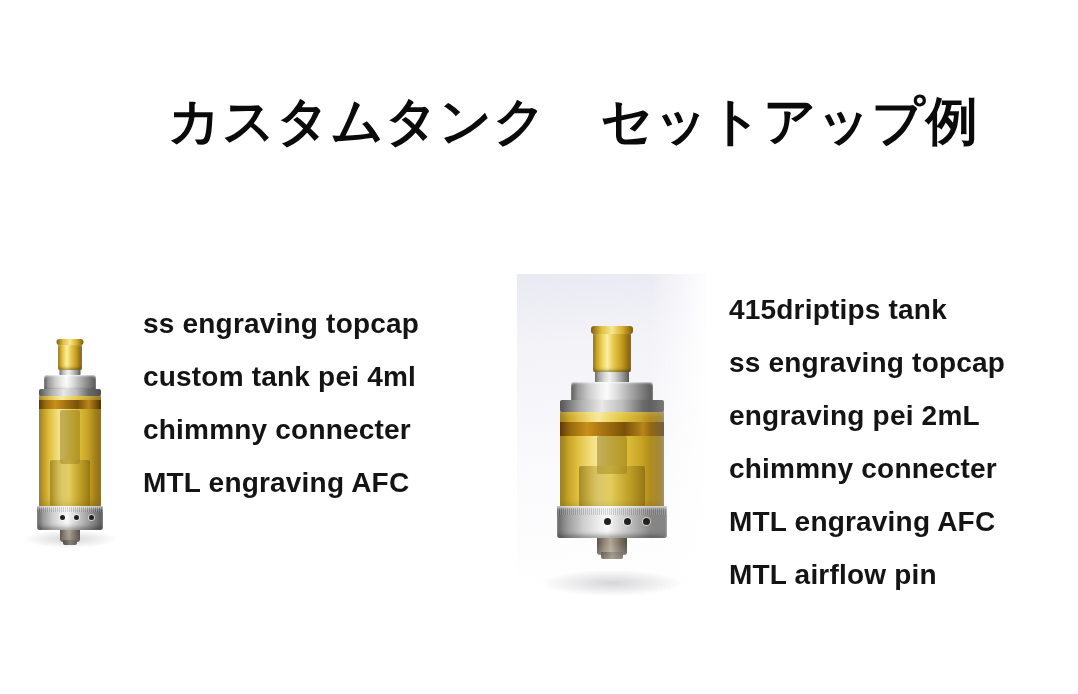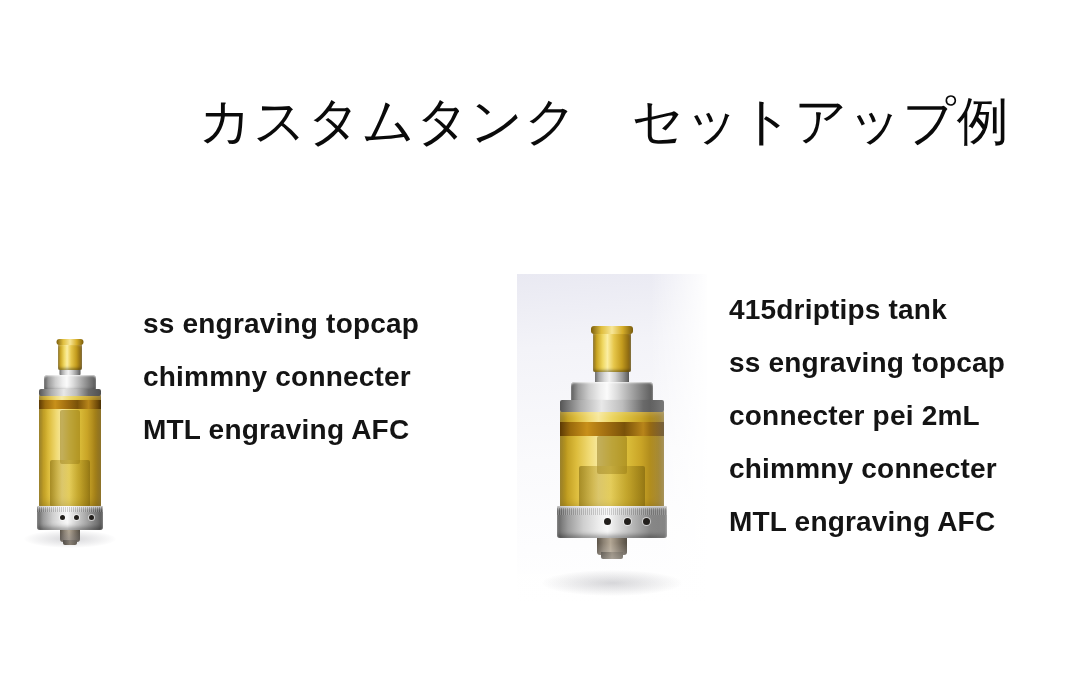--- a/index.html
+++ b/index.html
@@ -15,27 +15,26 @@
     font-family: "Liberation Sans", sans-serif;
     color: #000000;
   }
 
   
   #title {
     position: absolute;
     left: 168px;
     top: 92px;
     font-size: 52px;
-    font-weight: 400;
+    font-weight: 700;
     letter-spacing: 1px;
     white-space: pre;
     line-height: 1.15;
     color: #0a0a0a;
     font-family: "DejaVu Sans", sans-serif;
-    margin-left: 31px;
   }
 
   
   .spec-list {
     position: absolute;
     display: flex;
     flex-direction: column;
   }
   .spec-line {
     font-size: 28px;
@@ -233,20 +232,21 @@
       <div class="afc-hole" style="width:5px;height:5px;"></div>
     </div>
 
     <div class="part pin" style="top:210px;width:20px;height:14px;"></div>
     <div class="part pin-tip" style="top:222px;width:14px;height:5px;"></div>
   </div>
 </div>
 
 <div class="spec-list" id="spec-left">
   <div class="spec-line">ss engraving topcap</div>
+  <div class="spec-line">custom tank pei 4ml</div>
   <div class="spec-line">chimmny connecter</div>
   <div class="spec-line">MTL engraving AFC</div>
 </div>
 
 <div class="photo" id="photo-right">
   <div class="shadow" style="left:50%;transform:translateX(-50%);top:296px;width:140px;height:26px;position:absolute;"></div>
 
   <div class="tank" style="top:0;width:150px;height:320px;">
 
     <div class="part driptip" style="top:56px;width:38px;height:42px;"></div>
@@ -273,16 +273,17 @@
     </div>
 
     <div class="part pin" style="top:261px;width:30px;height:20px;"></div>
     <div class="part pin-tip" style="top:278px;width:22px;height:7px;"></div>
   </div>
 </div>
 
 <div class="spec-list" id="spec-right">
   <div class="spec-line">415driptips tank</div>
   <div class="spec-line">ss engraving topcap</div>
-  <div class="spec-line">connecter pei 2mL</div>
+  <div class="spec-line">engraving pei 2mL</div>
   <div class="spec-line">chimmny connecter</div>
   <div class="spec-line">MTL engraving AFC</div>
+  <div class="spec-line">MTL airflow pin</div>
 </div>
 
 </body></html>

